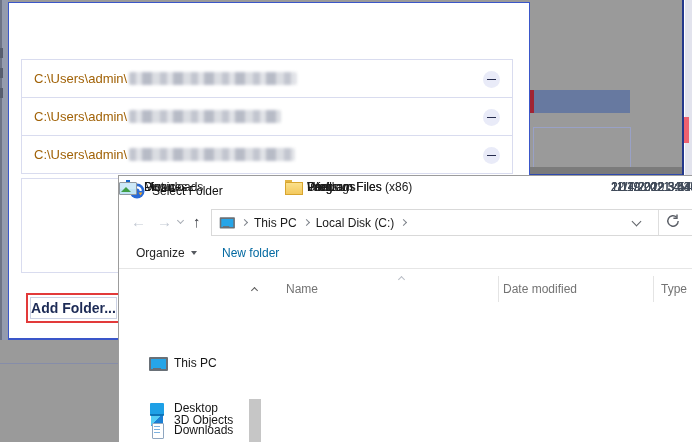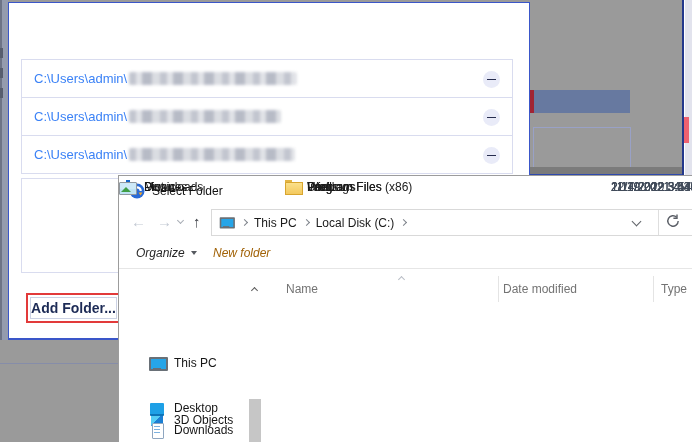--- a/index.html
+++ b/index.html
@@ -28,21 +28,21 @@
   .md-titlebar{position:absolute;left:0;top:0;right:0;height:36px;background:#3d59cd;
     display:flex;align-items:center;padding-left:14px;}
   .md-title{color:#fff;font-size:14.5px;font-weight:600;letter-spacing:.1px;}
   .x-icon{position:absolute;right:16px;top:11px;width:14px;height:14px;cursor:default;}
   .x-icon::before,.x-icon::after{content:"";position:absolute;left:-1px;top:6px;width:16px;height:1.4px;background:#c9d3f3;}
   .x-icon::before{transform:rotate(45deg);} .x-icon::after{transform:rotate(-45deg);}
   .md-rows{position:absolute;left:12px;top:56px;width:492px;}
   .md-row{position:relative;height:39px;border:1px solid #d9dcef;background:#fff;
     display:flex;align-items:center;padding:0 12px;}
   .md-row + .md-row{margin-top:-1px;}
-  .md-path{font-size:13px;color:#3b82f6;white-space:nowrap;}
+  .md-path{font-size:13px;color:#a16207;white-space:nowrap;}
   .blur-block{height:13px;margin-left:2px;border-radius:2px;filter:blur(1.6px);opacity:.8;
     background:repeating-linear-gradient(90deg,#b4b8c4 0 7px,#dadce2 7px 13px,#a6abb9 13px 23px,#d2d5db 23px 31px);}
   .md-row:nth-child(1) .blur-block{width:168px;}
   .md-row:nth-child(2) .blur-block{width:152px;}
   .md-row:nth-child(3) .blur-block{width:166px;}
   .minus-btn{position:absolute;right:12px;top:11px;width:17px;height:17px;border-radius:50%;
     background:#e9ebf8;display:flex;align-items:center;justify-content:center;}
   .minus-btn::before{content:"";width:9px;height:1.6px;background:#262c4e;}
   .md-emptybox{position:absolute;left:12px;top:175px;width:492px;height:95px;border:1px solid #d9dcef;}
   .add-highlight{position:absolute;left:17px;top:290px;width:95px;height:30px;border:2px solid #e23a3a;}
@@ -65,24 +65,24 @@
   .chev-down{transform:rotate(45deg);} .chev-up{transform:rotate(-135deg);} .chev-right{transform:rotate(-45deg);}
   .nav-chev{position:absolute;left:59px;top:12px;border-color:#a8adb5;}
   .addr-box{position:absolute;left:92px;top:3px;width:483px;height:27px;border:1px solid #d9d9d9;background:#fff;
     display:flex;align-items:center;padding-left:6px;gap:7px;}
   .addr-seg{color:#1a1a1a;white-space:nowrap;}
   .addr-chev{border-color:#7d828a;}
   .addr-dropdown{position:absolute;left:514px;top:12px;width:7px;height:7px;border-color:#5f6368;}
   .addr-sep{position:absolute;left:539px;top:4px;width:1px;height:25px;background:#dedede;}
   .refresh-btn{position:absolute;left:546px;top:7px;width:18px;height:18px;}
 
-  .toolbar{position:absolute;left:0;top:62px;right:0;height:31px;border-bottom:1px solid #e6e6e6;font-style:italic;}
+  .toolbar{position:absolute;left:0;top:62px;right:0;height:31px;border-bottom:1px solid #e6e6e6;}
   .tb-organize{position:absolute;left:17px;top:8px;display:flex;align-items:center;gap:6px;color:#262626;}
   .caret-down{width:0;height:0;border-left:3.5px solid transparent;border-right:3.5px solid transparent;border-top:4px solid #55595f;}
-  .tb-newfolder{position:absolute;left:94px;top:8px;color:#a16207;}
+  .tb-newfolder{position:absolute;left:103px;top:8px;color:#0369a1;}
 
   
   .sb-item{position:absolute;width:124px;height:22px;display:flex;align-items:center;gap:8px;}
   .sb-item:nth-of-type(1){left:18px;top:109px;}
   .sb-item:nth-of-type(2){left:30px;top:131px;}
   .sb-item:nth-of-type(3){left:30px;top:153px;}
   .sb-item:nth-of-type(4){left:30px;top:176px;}
   .sb-item:nth-of-type(5){left:30px;top:198px;margin-top:35px;}
   .sb-item:nth-of-type(6){left:30px;top:221px;}
   .sb-item:nth-of-type(7){left:30px;top:243px;}

